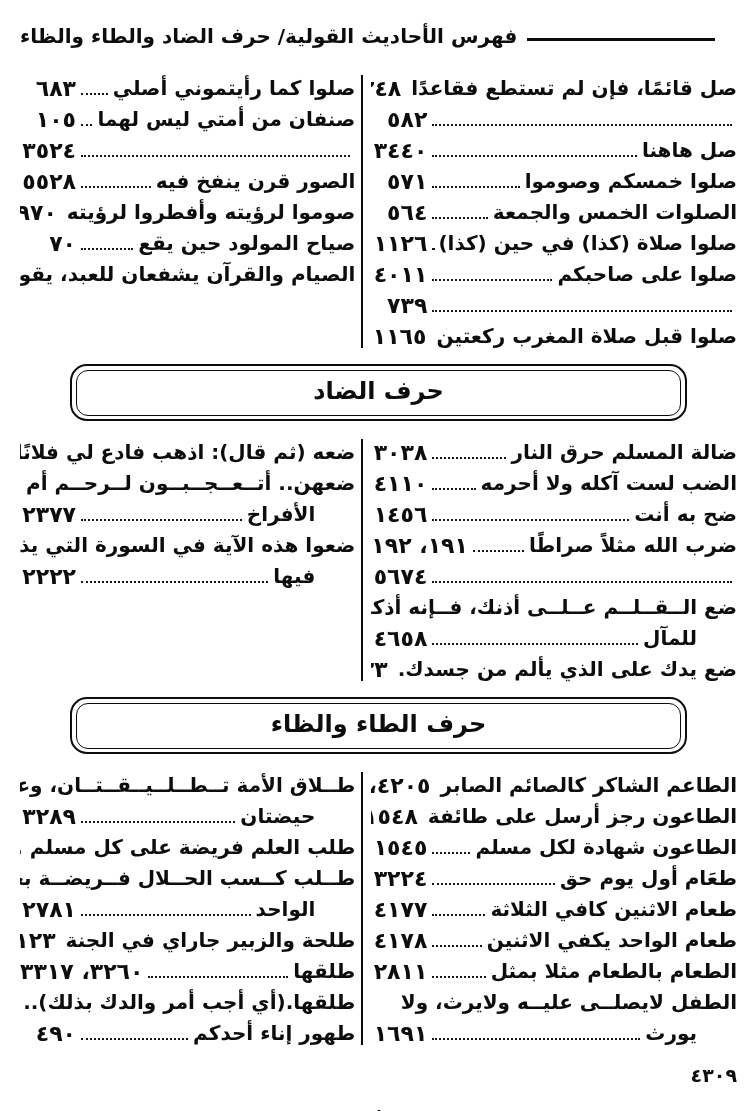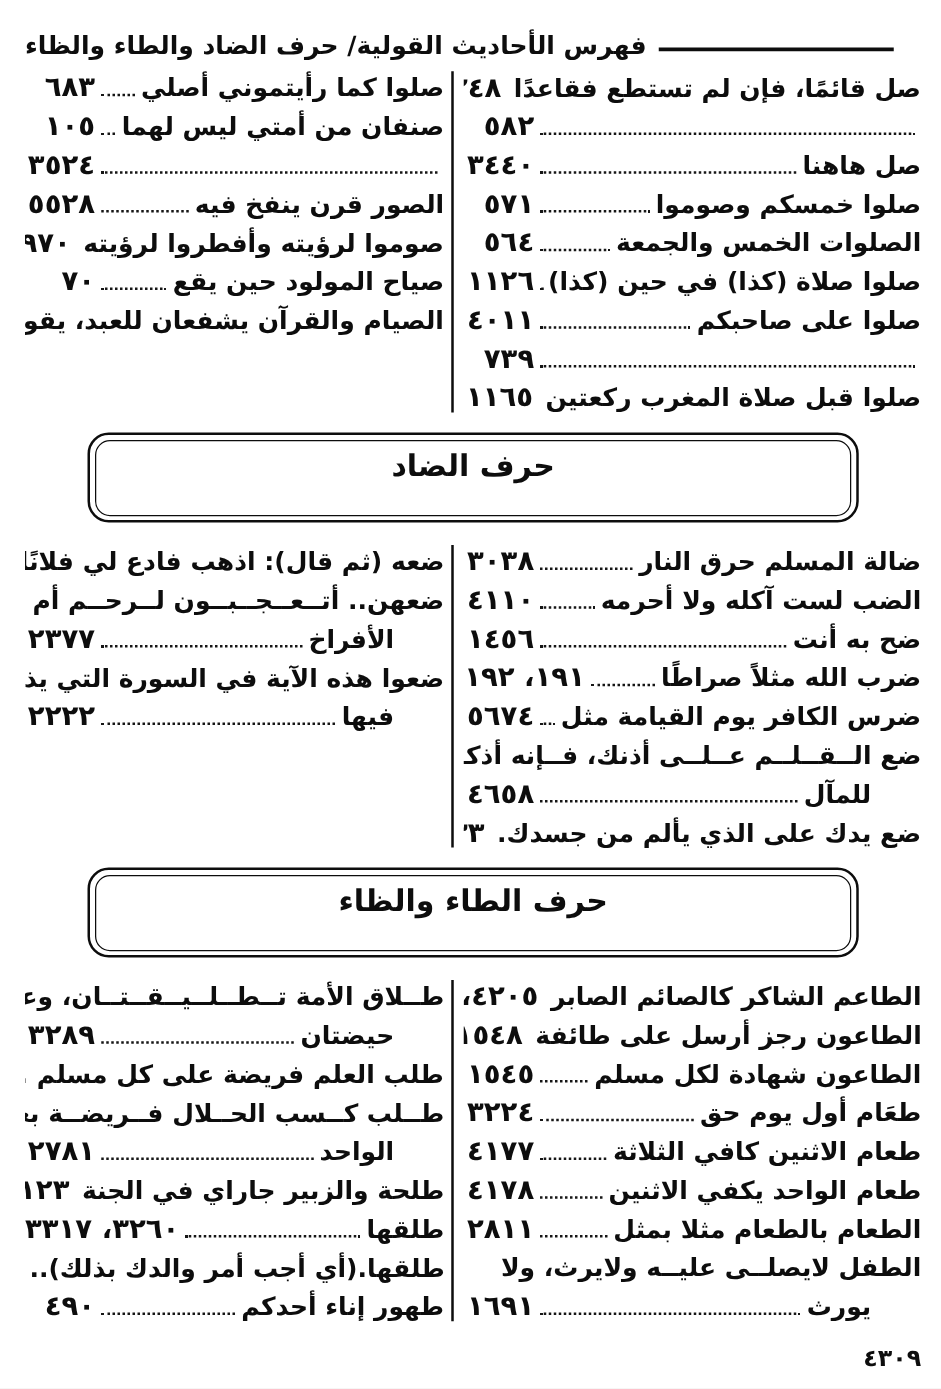--- a/index.html
+++ b/index.html
@@ -10,26 +10,26 @@
     background:#ffffff;
     color:#0d0d0d;
     font-family:"DejaVu Sans","Liberation Sans",sans-serif;
     font-weight:700;
     direction:rtl;
     box-sizing:border-box;
     padding:8px 16px 0 20px;
     overflow:hidden;
   }
   
-  .hdr{display:flex;align-items:flex-end;height:40px;margin-bottom:6px;}
+  .hdr{display:flex;align-items:flex-end;height:40px;margin-bottom:24px;}
   .hdr-rule{flex:1;border-bottom:3px solid #0d0d0d;margin:0 22px 7px 10px;}
   .hdr-title{font-size:20px;white-space:nowrap;letter-spacing:-0.2px;}
   
   .hbox{width:86%;margin:13px auto 15px;border:2.5px solid #0d0d0d;border-radius:17px;padding:3.5px;box-sizing:border-box;}
-  .hbox-inner{border:1.5px solid #0d0d0d;border-radius:12px;text-align:center;font-size:24px;padding:6px 0 25px;}
+  .hbox-inner{border:1.5px solid #0d0d0d;border-radius:12px;text-align:center;font-size:24px;padding:6px 0 10px;}
   
   .cols{display:flex;align-items:stretch;}
   .col{min-width:0;}
   .col-r{flex:0 0 51%;}
   .col-l{flex:1;}
   .vdiv{width:2px;background:#0d0d0d;margin:3px 8px 3px 6px;}
   .entry{display:flex;align-items:flex-end;height:31px;overflow:hidden;}
   .entry.indent{padding-right:40px;}
   .etext{font-size:20px;line-height:29px;white-space:nowrap;}
   .leader{flex:1;min-width:0;border-bottom:2.6px dotted #161616;margin:0 5px 8px 5px;}
@@ -151,21 +151,20 @@
             <span class="etext">ضح به أنت</span>
             <span class="leader"></span>
             <span class="enum">١٤٥٦</span>
           </div>
           <div class="entry">
             <span class="etext">ضرب الله مثلاً صراطًا</span>
             <span class="leader"></span>
             <span class="enum">١٩١، ١٩٢</span>
           </div>
           <div class="entry">
-            <span class="etext">ضرس الكافر يوم القيامة مثل</span>
             <span class="leader"></span>
             <span class="enum">٥٦٧٤</span>
           </div>
           <div class="entry fullline">
             <span class="etext">ضع الــقــلــم عــلــى أذنك، فــإنه أذكــر</span>
           </div>
           <div class="entry indent">
             <span class="etext">للمآل</span>
             <span class="leader"></span>
             <span class="enum">٤٦٥٨</span>

